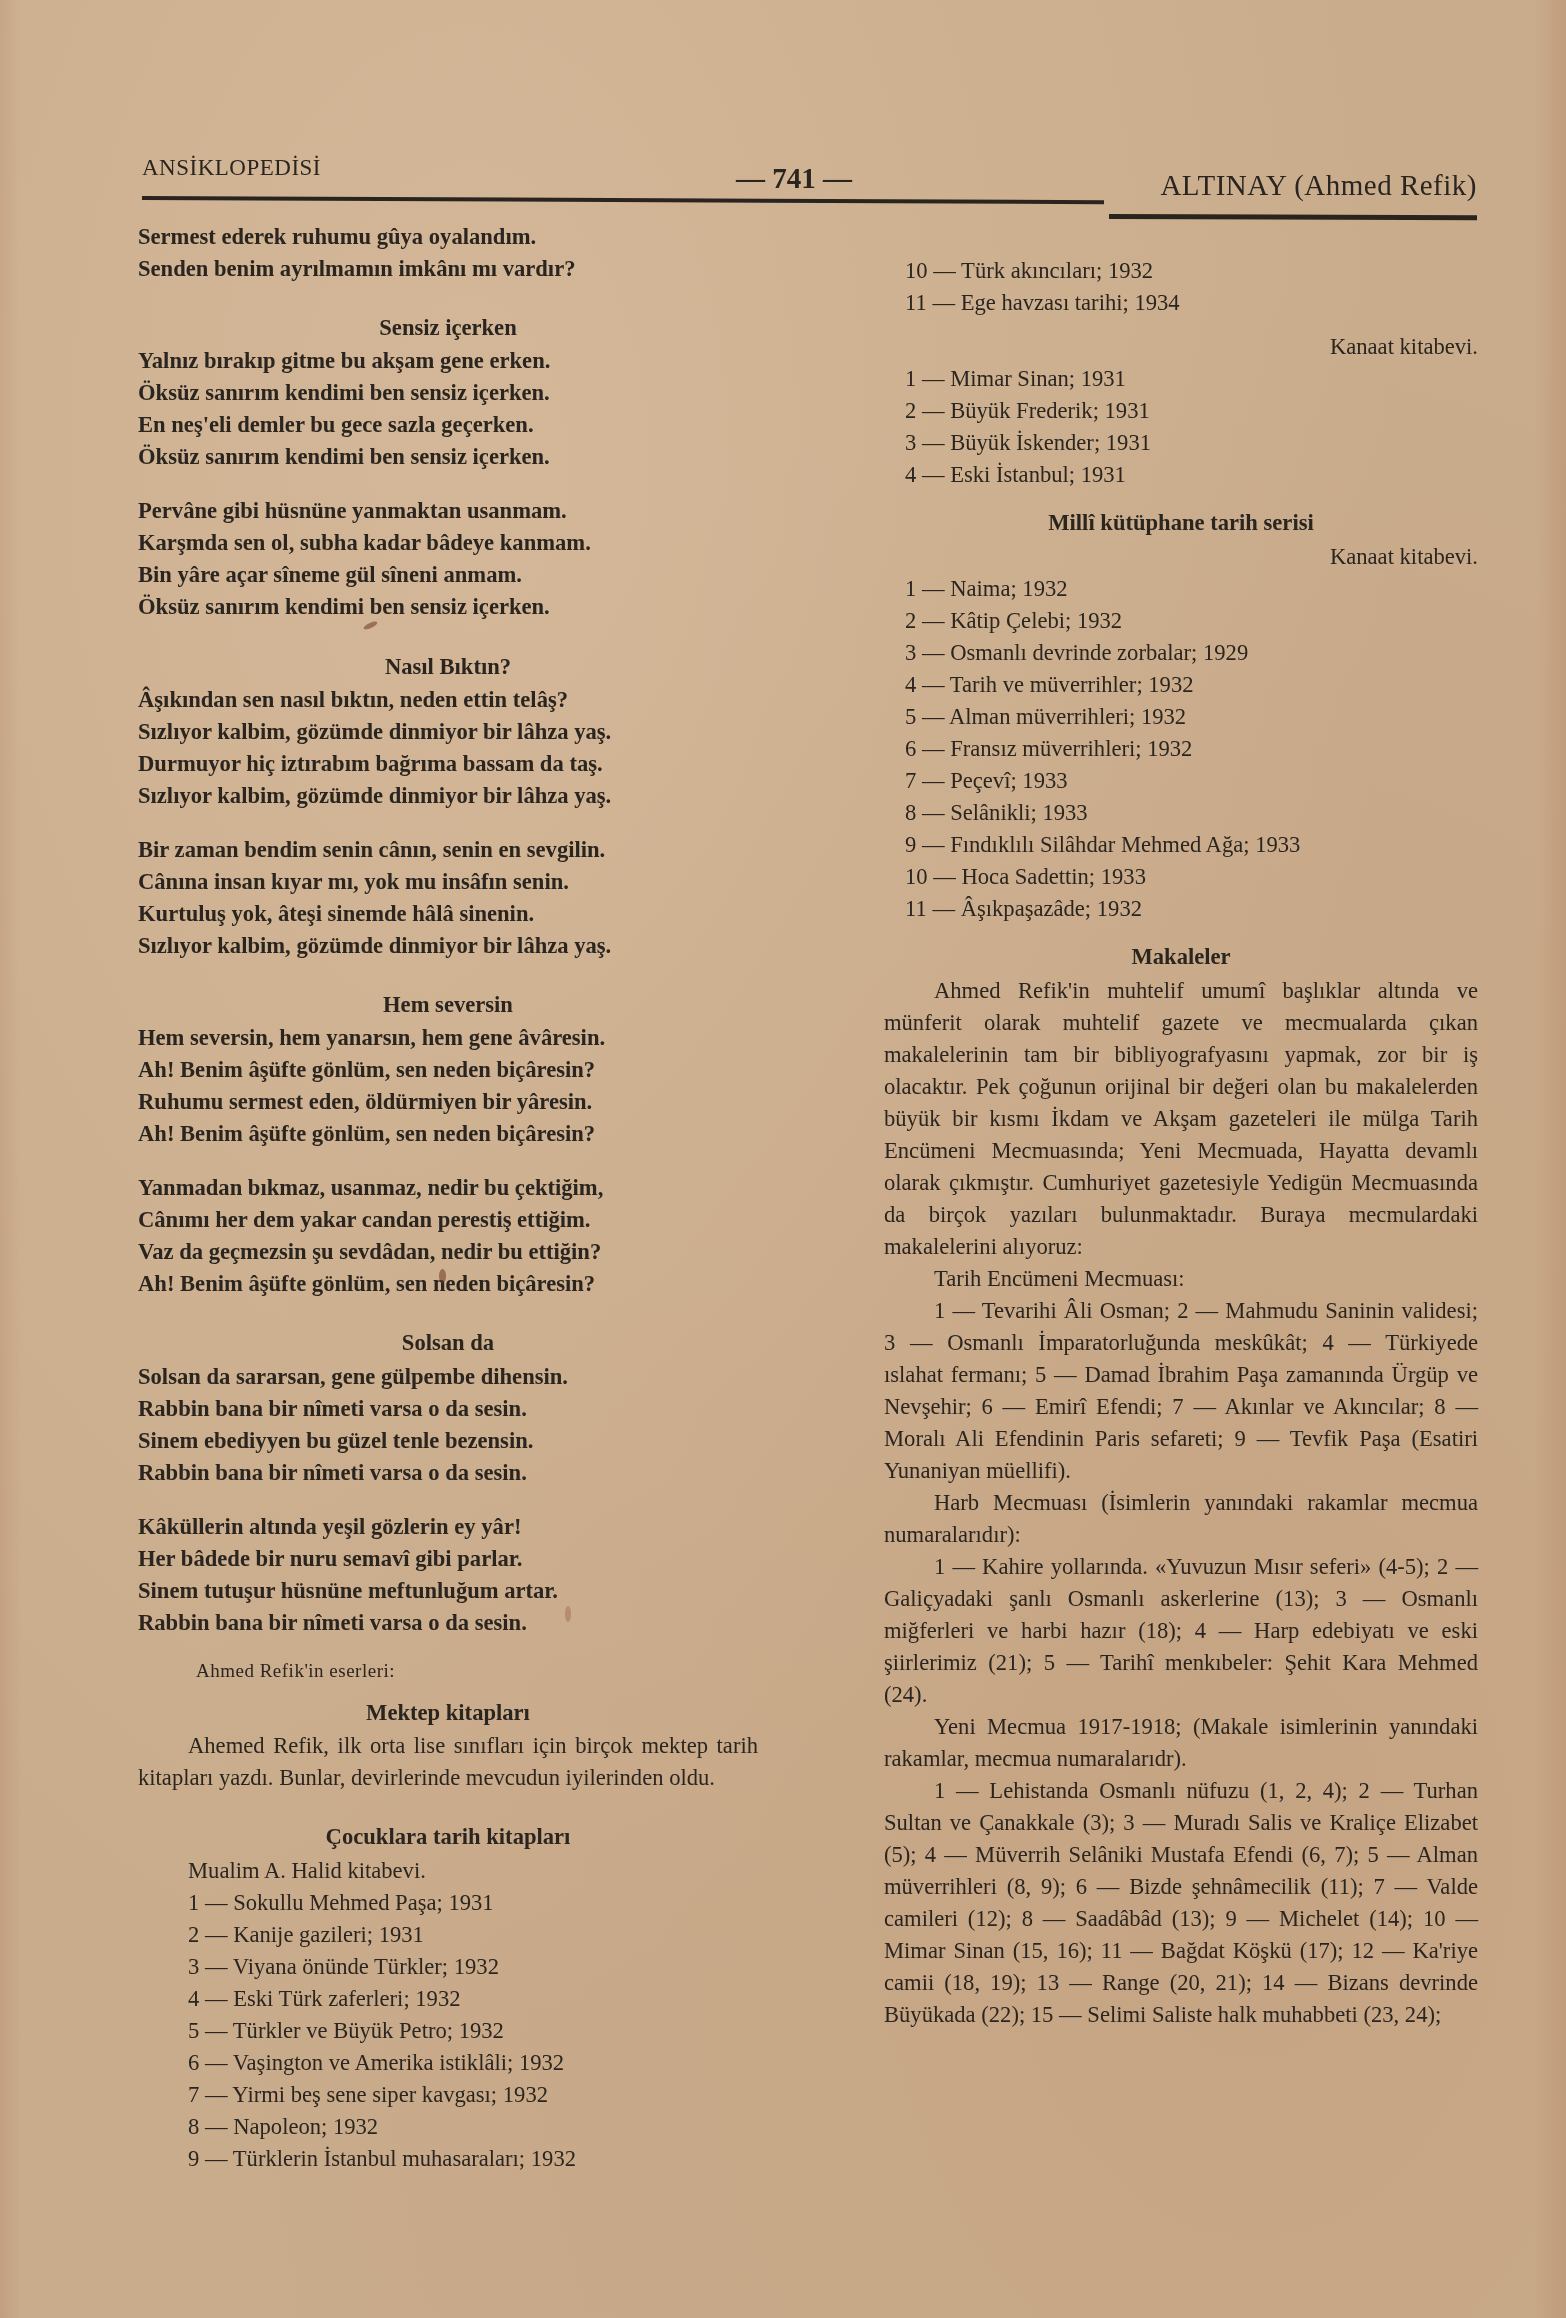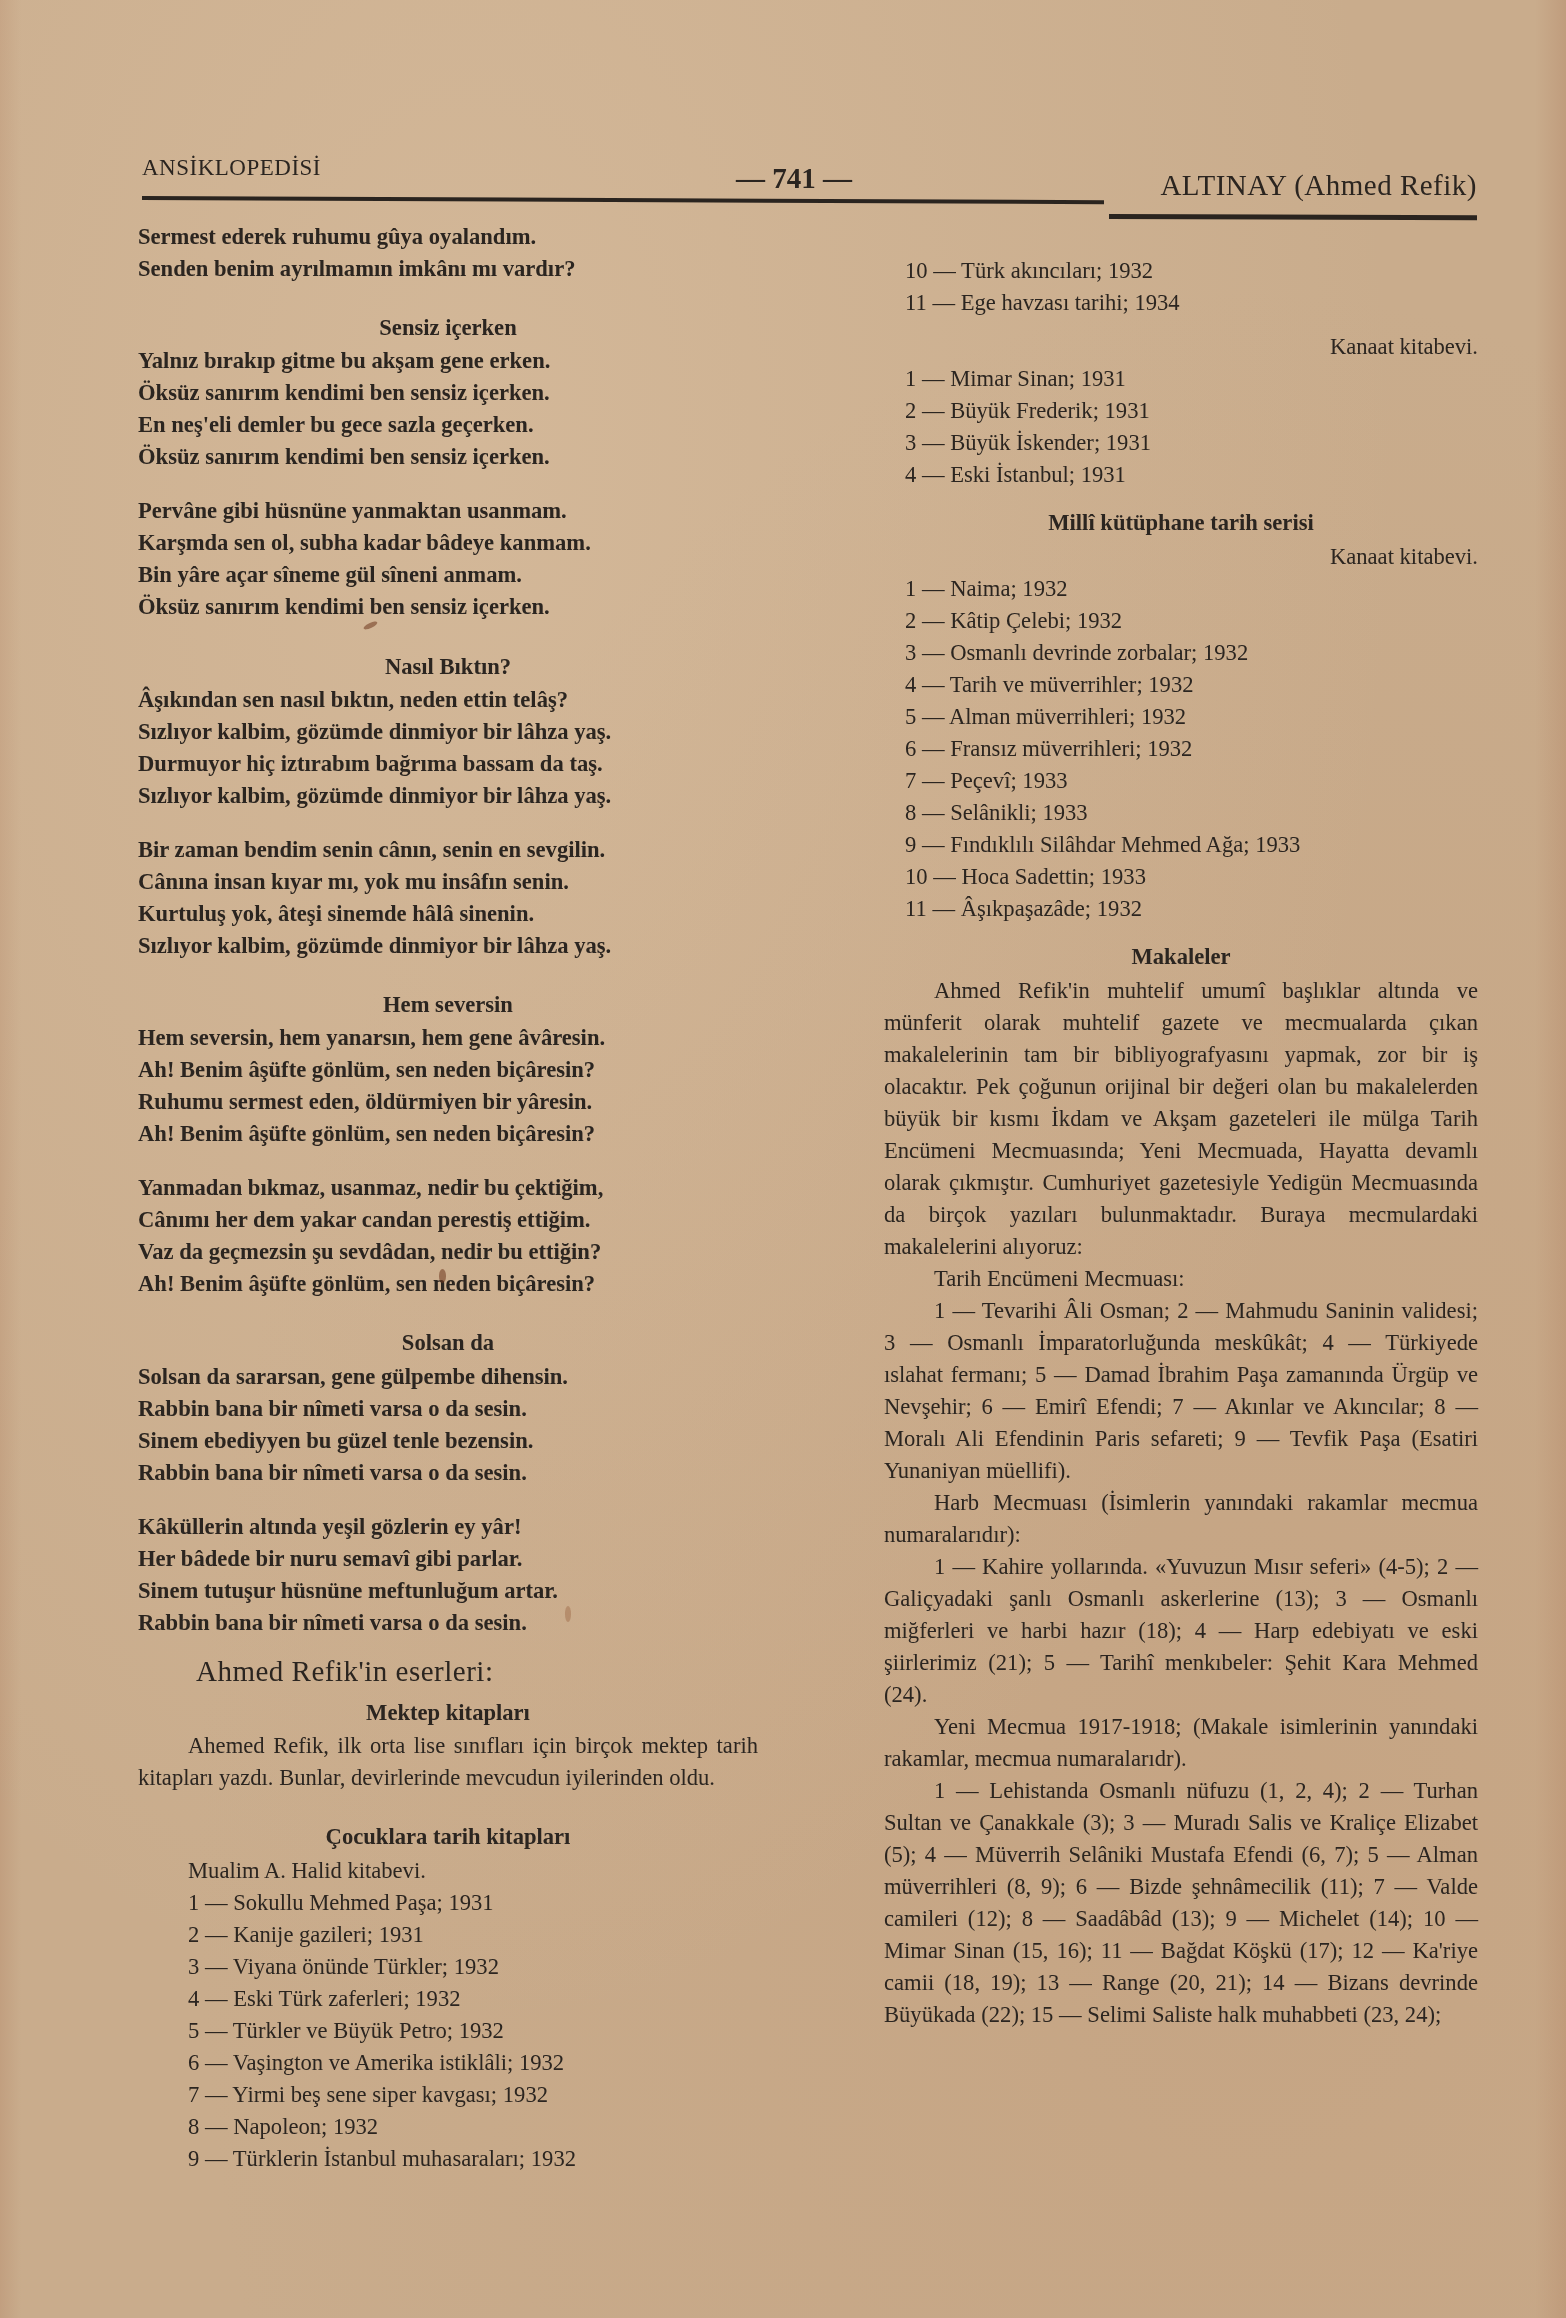--- a/index.html
+++ b/index.html
@@ -24,21 +24,21 @@
   .rule-right { position: absolute; top: 214px; left: 1109px; width: 368px; height: 4.7px; background: #2a241f; transform: rotate(0.2deg); transform-origin: left; }
 
   .col { position: absolute; font-size: 22.6px; line-height: 32px; }
   .col-left  { left: 138px; top: 221px; width: 620px; }
   .col-right { left: 884px; top: 239px; width: 594px; margin-top: 16px; }
 
   .line { white-space: nowrap; font-weight: bold; }
   .gap { height: 22px; }
   .gap-sm { height: 11.6px; }
   .heading { text-align: center; font-weight: bold; font-size: 22.6px; margin: 5.3px 0 1.1px 0; }
-  .heading.big { text-align: left; font-weight: normal; font-size: 29px; padding-left: 58px; margin: 16px 0 10.5px; letter-spacing: 0.5px; }
+  .heading.big { text-align: left; font-weight: normal; font-size: 19px; padding-left: 58px; margin: 16px 0 10.5px; letter-spacing: 0.5px; }
   .para { text-align: justify; text-align-last: left; hyphens: manual; }
   .indent { text-indent: 50px; }
   .list-item { padding-left: 50px; white-space: nowrap; }
   .list-item.narrow { padding-left: 21px; }
   .publisher { padding-left: 50px; }
   .publisher.narrow { padding-left: 21px; text-align: right; }
   .stain { position: absolute; border-radius: 50%; background: rgba(110,55,30,0.55); }
 </style>
 </head>
 <body>
@@ -133,21 +133,21 @@
     <div class="list-item narrow">1 — Mimar Sinan; 1931</div>
     <div class="list-item narrow">2 — Büyük Frederik; 1931</div>
     <div class="list-item narrow">3 — Büyük İskender; 1931</div>
     <div class="list-item narrow">4 — Eski İstanbul; 1931</div>
 
     <div class="gap-sm"></div>
     <div class="heading">Millî kütüphane tarih serisi</div>
     <div class="publisher narrow">Kanaat kitabevi.</div>
     <div class="list-item narrow">1 — Naima; 1932</div>
     <div class="list-item narrow">2 — Kâtip Çelebi; 1932</div>
-    <div class="list-item narrow">3 — Osmanlı devrinde zorbalar; 1932</div>
+    <div class="list-item narrow">3 — Osmanlı devrinde zorbalar; 1929</div>
     <div class="list-item narrow">4 — Tarih ve müverrihler; 1932</div>
     <div class="list-item narrow">5 — Alman müverrihleri; 1932</div>
     <div class="list-item narrow">6 — Fransız müverrihleri; 1932</div>
     <div class="list-item narrow">7 — Peçevî; 1933</div>
     <div class="list-item narrow">8 — Selânikli; 1933</div>
     <div class="list-item narrow">9 — Fındıklılı Silâhdar Mehmed Ağa; 1933</div>
     <div class="list-item narrow">10 — Hoca Sadettin; 1933</div>
     <div class="list-item narrow">11 — Âşıkpaşazâde; 1932</div>
 
     <div class="gap-sm"></div>

